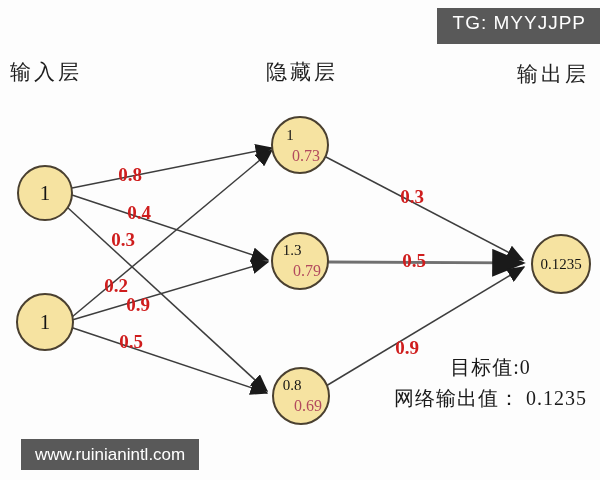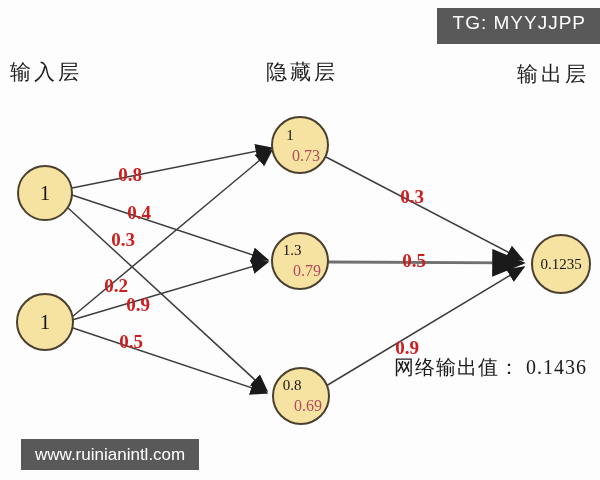--- a/index.html
+++ b/index.html
@@ -158,19 +158,20 @@
     <text class="weight" x="123" y="246">0.3</text>
     <text class="weight" x="116" y="292">0.2</text>
     <text class="weight" x="138" y="311">0.9</text>
     <text class="weight" x="131" y="348">0.5</text>
     <text class="weight" x="412" y="203">0.3</text>
     <text class="weight" x="414" y="267">0.5</text>
     <text class="weight" x="407" y="354">0.9</text>
   </svg>
 
   <div class="annotation">
-    <div>网络输出值： 0.1436</div>
+    <div>目标值:0</div>
+    <div>网络输出值： 0.1235</div>
   </div>
 
   <div class="badge">TG: MYYJJPP</div>
   <div class="watermark">www.ruinianintl.com</div>
 
 </div>
 
 </body></html>

